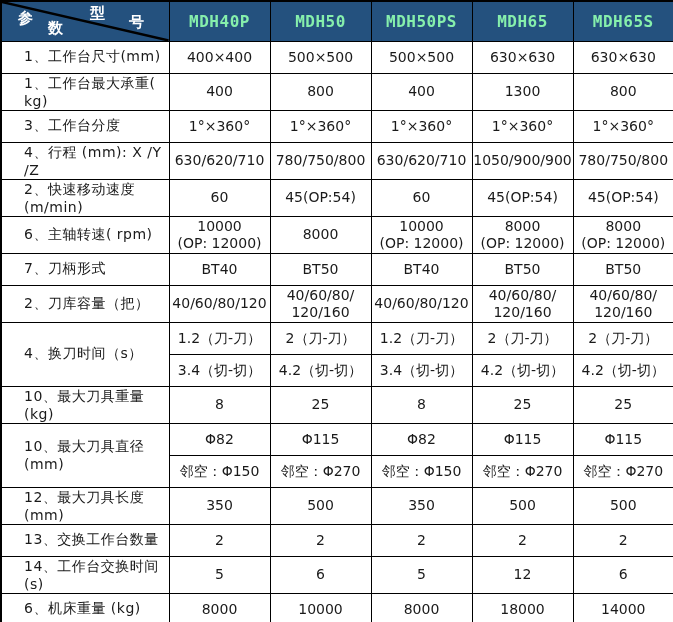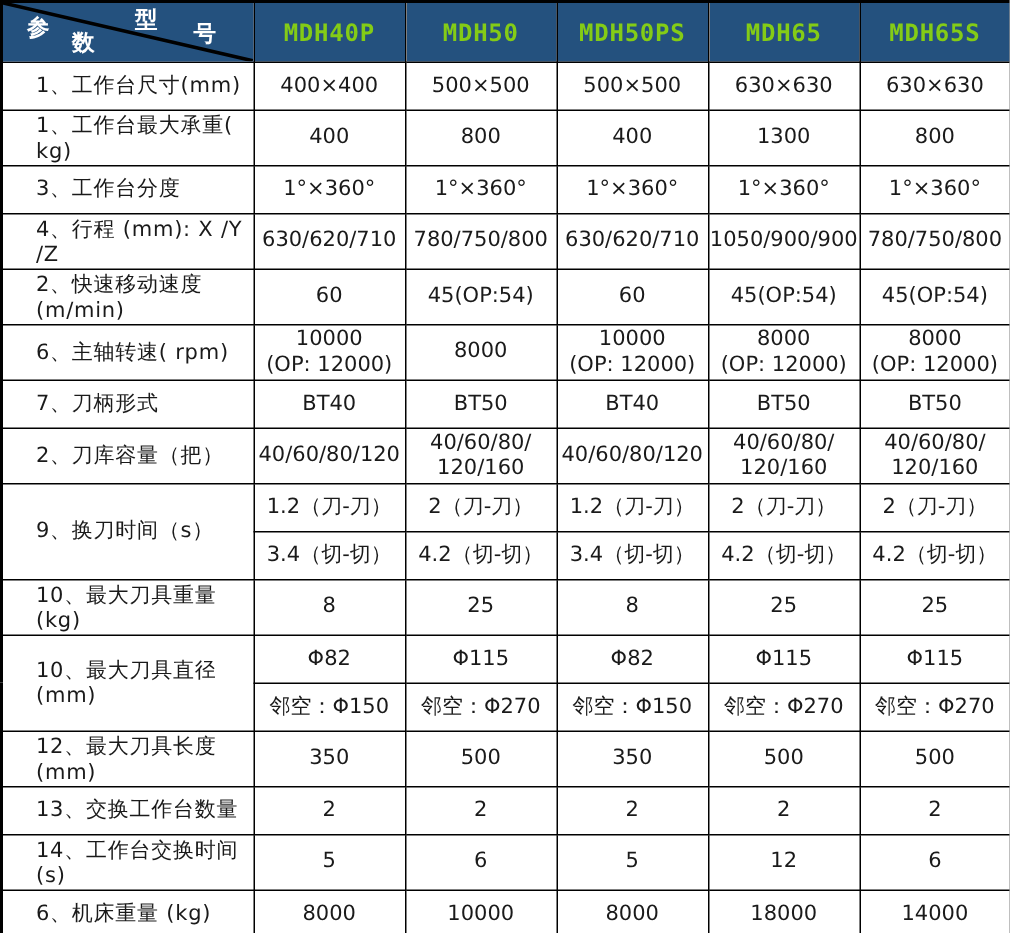--- a/index.html
+++ b/index.html
@@ -22,21 +22,21 @@
   }
   table.spec th,
   table.spec td {
     border: 1px solid #000;
     overflow: hidden;
   }
   
   thead tr { height: 40px; }
   th.model {
     background: #24517E;
-    color: #84cc16;
+    color: #86efac;
     font-family: "DejaVu Sans Mono", monospace;
     font-weight: bold;
     font-size: 16px;
     letter-spacing: 0.5px;
     text-align: center;
     vertical-align: middle;
   }
   th.corner {
     background: #24517E;
     position: relative;
@@ -174,21 +174,21 @@
           <td class="val">40/60/80/120</td>
           <td class="val">40/60/80/
 120/160</td>
           <td class="val">40/60/80/120</td>
           <td class="val">40/60/80/
 120/160</td>
           <td class="val">40/60/80/
 120/160</td>
         </tr>
         <tr>
-          <td class="label" rowspan="2">9、换刀时间（s）</td>
+          <td class="label" rowspan="2">4、换刀时间（s）</td>
           <td class="val">1.2（刀-刀）</td>
           <td class="val">2（刀-刀）</td>
           <td class="val">1.2（刀-刀）</td>
           <td class="val">2（刀-刀）</td>
           <td class="val">2（刀-刀）</td>
         </tr>
         <tr>
           <td class="val">3.4（切-切）</td>
           <td class="val">4.2（切-切）</td>
           <td class="val">3.4（切-切）</td>

